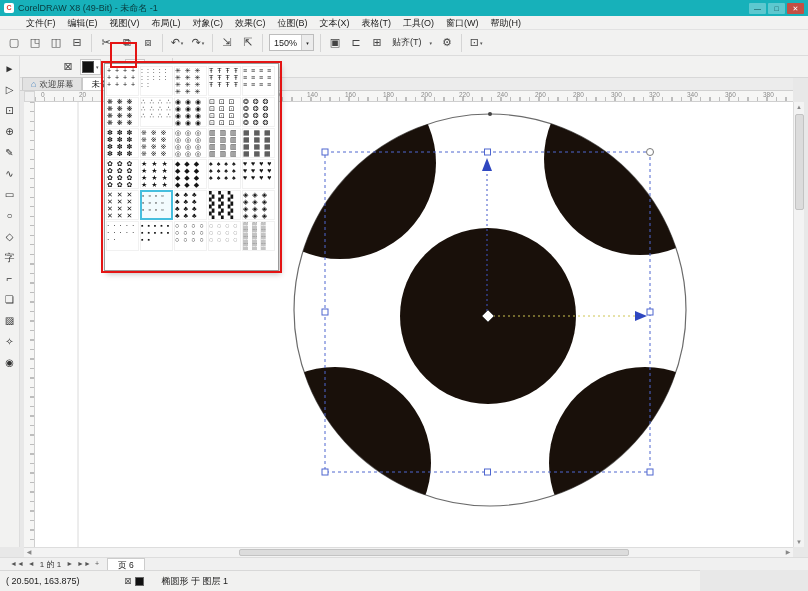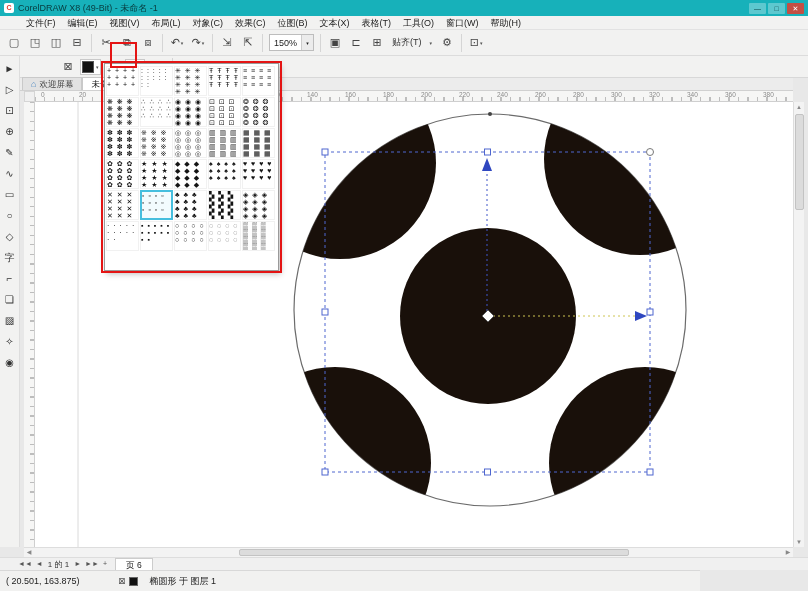--- a/index.html
+++ b/index.html
@@ -59,27 +59,27 @@
 
   
   .vscroll{position:absolute;left:793px;top:102px;width:11px;height:445px;background:#f3f3f3;border-left:1px solid #ddd}
   .vscroll .sb-arrow{position:absolute;left:0;width:10px;height:10px;font-size:6px;text-align:center;line-height:10px;color:#888}
   .vthumb{position:absolute;left:1px;top:12px;width:9px;height:96px;background:#dcdcdc;border:1px solid #c3c3c3;border-radius:2px}
   .hscroll{position:absolute;left:24px;top:547px;width:769px;height:10px;background:#f3f3f3;border-top:1px solid #ddd}
   .hscroll .sb-arrow{position:absolute;top:0;width:10px;height:9px;font-size:6px;text-align:center;line-height:9px;color:#888}
   .hthumb{position:absolute;top:1px;left:215px;width:390px;height:7px;background:#dcdcdc;border:1px solid #c3c3c3;border-radius:2px}
 
   
-  .pagebar{position:absolute;left:0;top:557px;width:808px;height:13px;background:#f0f0f0;border-top:1px solid #ddd;display:flex;align-items:center;padding-left:16px;gap:0}
+  .pagebar{position:absolute;left:0;top:557px;width:808px;height:13px;background:#f0f0f0;border-top:1px solid #ddd;display:flex;align-items:center;padding-left:8px;gap:0}
   .pg-btn{font-size:7px;color:#555;padding:0 2px;line-height:12px}
   .pg-label{font-size:8px;padding:0 3px;color:#333}
   .page-tab{height:13px;line-height:12px;font-size:8.5px;padding:0 10px;background:#fff;border:1px solid #ccc;border-bottom:none;margin-left:6px;color:#222}
 
   
-  .statusbar{position:absolute;left:0;top:570px;width:700px;height:21px;background:#f1f1f0;border-top:1px solid #d8d8d8;display:flex;align-items:center;font-size:9px;color:#222;padding-left:6px;gap:12px}
+  .statusbar{position:absolute;left:0;top:570px;width:700px;height:21px;background:#f1f1f0;border-top:1px solid #d8d8d8;display:flex;align-items:center;font-size:9px;color:#222;padding-left:6px;gap:18px}
   .coords{min-width:100px}
   .ind{display:flex;align-items:center;gap:3px}
   .sw-x{font-size:9px;color:#555}
   .sw-b{width:9px;height:9px;background:#111;border:1px solid #666;display:inline-block}
 
   
   .flyout{position:absolute;left:104px;top:63px;width:175px;height:208px;background:#fff;border:1px solid #9a9a9a;box-shadow:2px 3px 6px rgba(0,0,0,.25);z-index:40}
   .pat-grid{display:grid;grid-template-columns:repeat(5,34px);grid-auto-rows:31px;padding:2px 1px}
   .pat-tile{width:33px;height:30px;overflow:hidden;font-size:7px;line-height:7px;letter-spacing:1px;color:#141414;border:1px solid #f1f1f1;word-break:break-all;background:#fff}
   .pat-tile.sel{border:2px solid #45bede;background:#f2fbfe}

